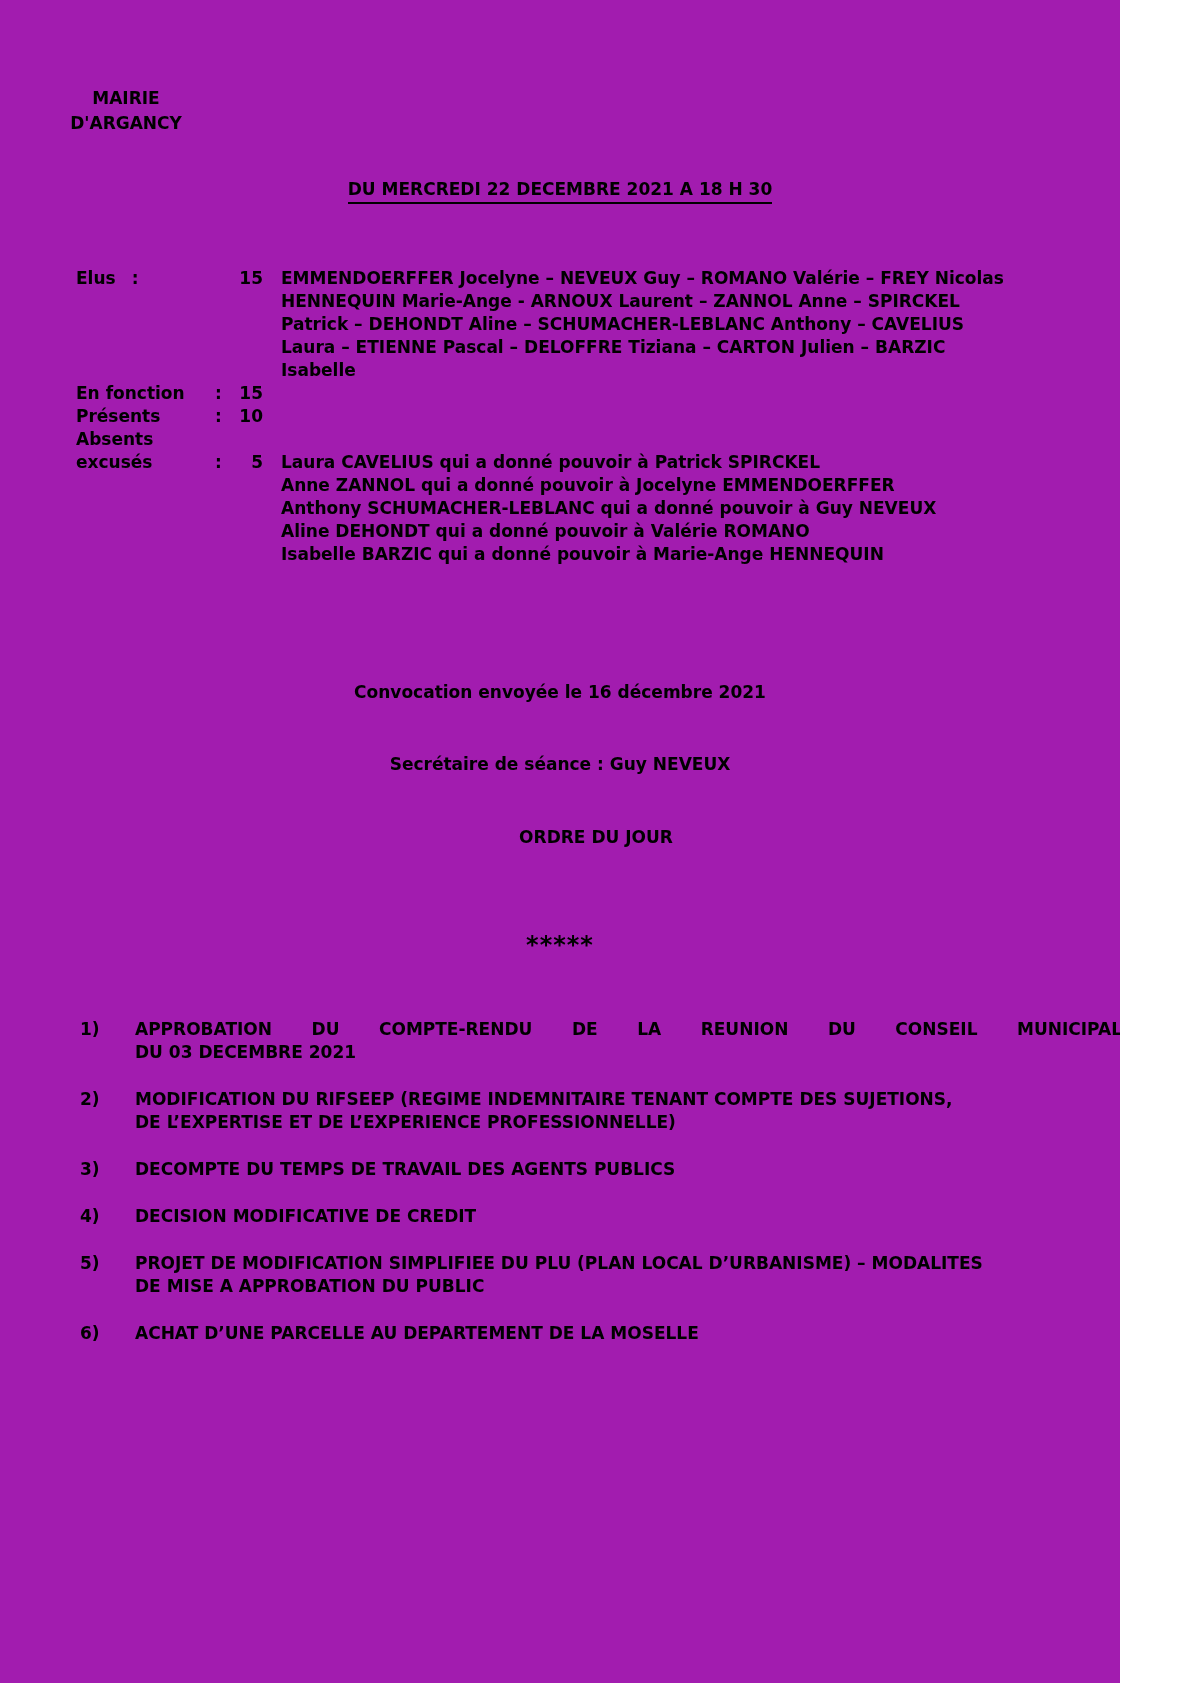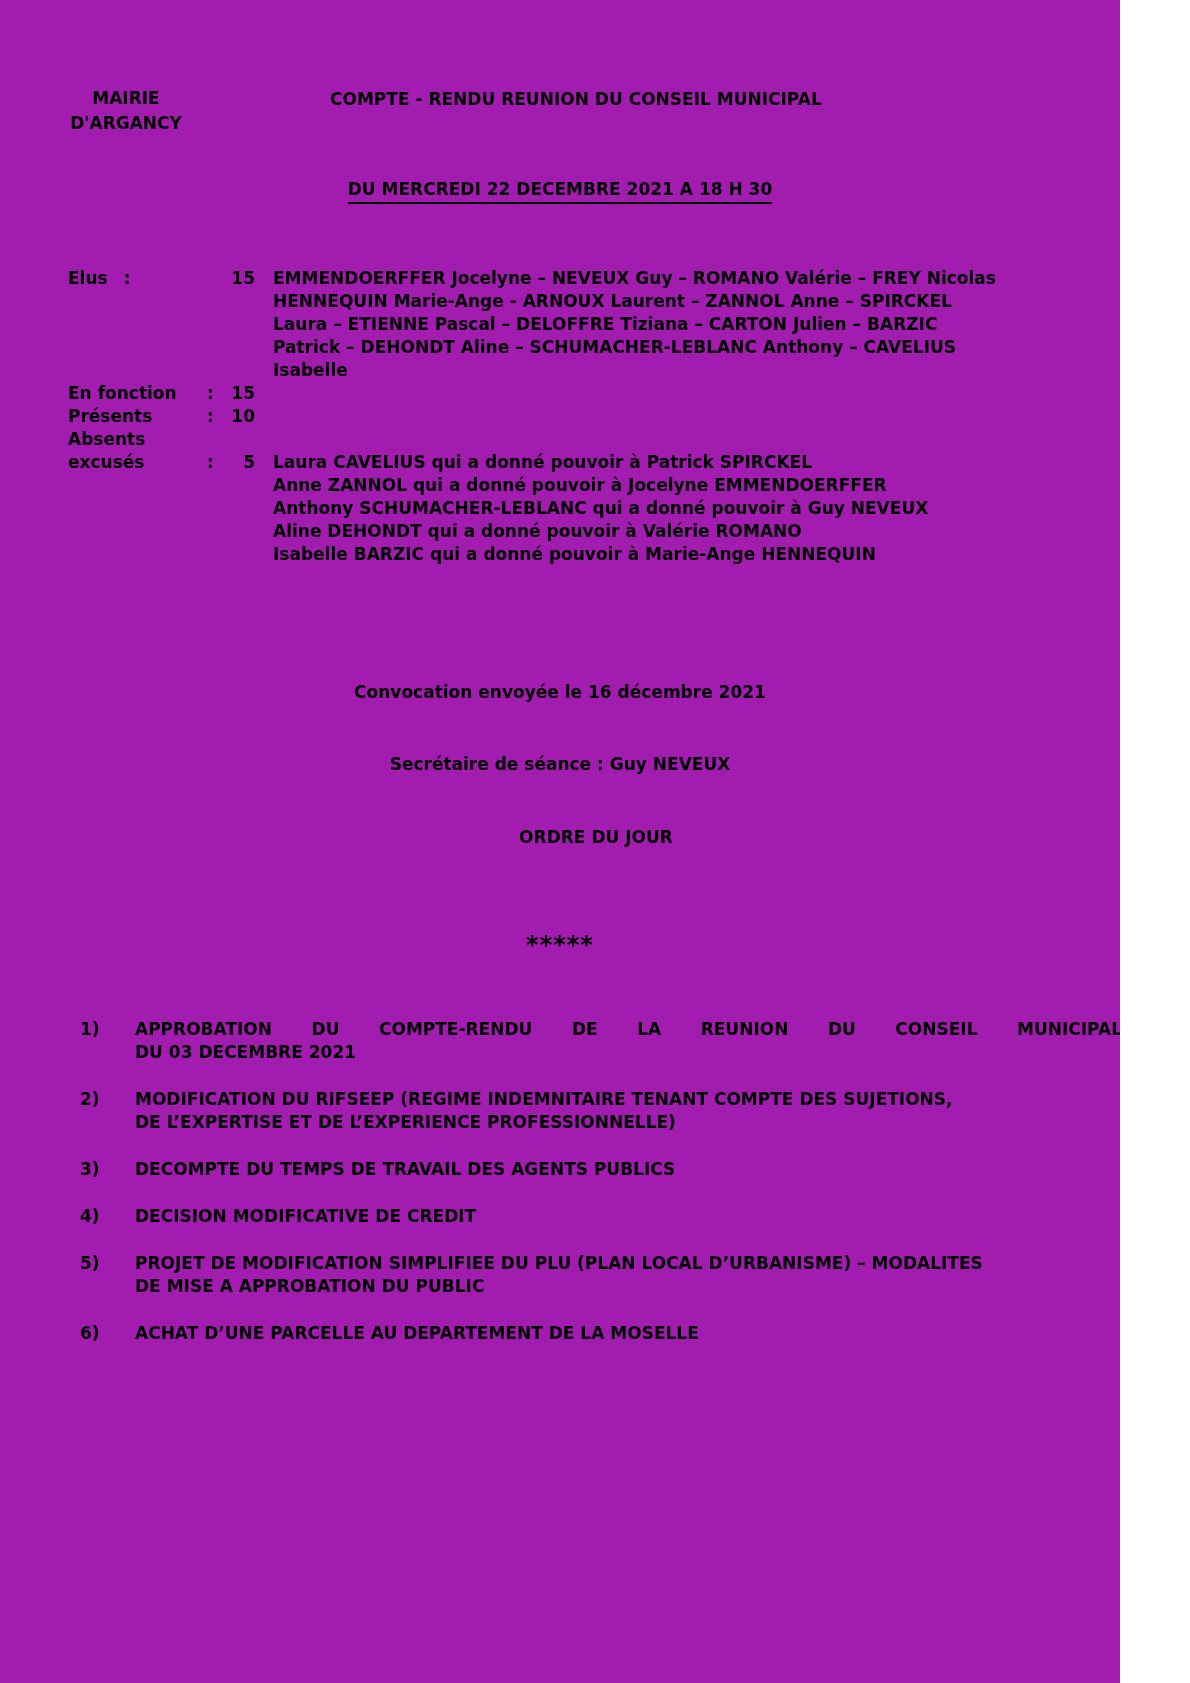--- a/index.html
+++ b/index.html
@@ -30,20 +30,21 @@
     border-bottom:2px solid #000;
     padding-bottom:1px;
     text-align:center;
   }
   .attendance{
     position:absolute; top:267px; left:68px; width:1054px;
   }
   .a-row{
     display:grid;
     grid-template-columns:139px 66px 1fr;
+    margin-left:8px;
   }
   .a-label{white-space:nowrap;}
   .colon-sp{margin-left:16px;}
   .a-val{
     display:flex; padding-right:18px; white-space:nowrap;
   }
   .a-val .num{margin-left:auto;}
   .a-names div{white-space:nowrap;}
   .centered{
     position:absolute; left:0; width:100%; text-align:center; white-space:nowrap;
@@ -70,40 +71,39 @@
 </head>
 <body>
 
 <div class="page">
 
   <div class="org">
     <div>MAIRIE</div>
     <div>D'ARGANCY</div>
   </div>
 
-  <div class="doc-title">COMPTE - RENDU REUNION DU CONSEIL MUNICIPAL</div>
 
   <div class="date-line">
     <span class="underline">DU MERCREDI 22 DECEMBRE 2021 A 18 H 30</span>
   </div>
 
   <div class="attendance">
 
     <div class="a-row">
       <div class="a-label">
         <span>Elus</span><span class="colon-sp">:</span>
       </div>
       <div class="a-val">
         <span class="num">15</span>
       </div>
       <div class="a-names">
         <div>EMMENDOERFFER Jocelyne – NEVEUX Guy – ROMANO Valérie – FREY Nicolas</div>
         <div>HENNEQUIN Marie-Ange - ARNOUX Laurent – ZANNOL Anne – SPIRCKEL</div>
+        <div>Patrick – DEHONDT Aline – SCHUMACHER-LEBLANC Anthony – CAVELIUS</div>
         <div>Laura – ETIENNE Pascal – DELOFFRE Tiziana – CARTON Julien – BARZIC</div>
-        <div>Patrick – DEHONDT Aline – SCHUMACHER-LEBLANC Anthony – CAVELIUS</div>
         <div>Isabelle</div>
       </div>
     </div>
 
     <div class="a-row">
       <div class="a-label">En fonction</div>
       <div class="a-val">
         <span>:</span>
         <span class="num">15</span>
       </div>

